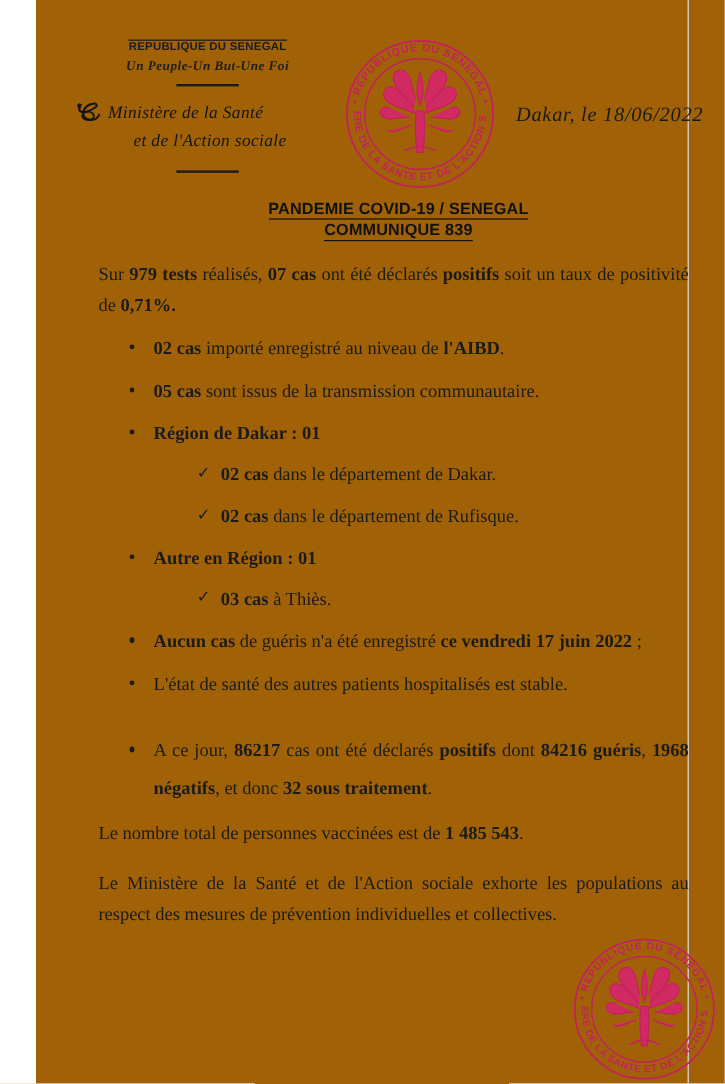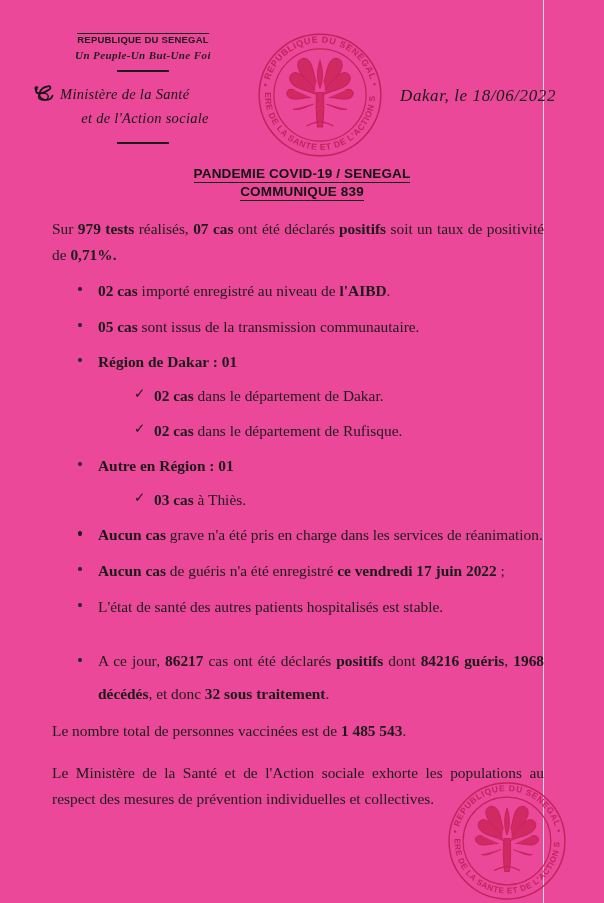--- a/index.html
+++ b/index.html
@@ -12,21 +12,22 @@
     height: 903px;
     position: relative;
     overflow: hidden;
     font-family: "Liberation Serif", serif;
     color: #1b1b1b;
   }
 
   .page {
     position: absolute;
     inset: 0;
-    background: #ec4899;
+    background: #a16207;
+    margin-left: 30px;
   }
 
   
   .scan-seam {
     position: absolute;
     top: 0;
     left: 543px;
     width: 1px;
     height: 903px;
     background: #dedede;
@@ -346,38 +347,35 @@
       <li>
         <span class="bullet-dot"></span><b>Autre en Région : 01</b>
         <ul class="sublist">
           <li>
             <span class="check">✓</span><b>03 cas</b><span> à Thiès.</span>
           </li>
         </ul>
       </li>
 
 
-      <li>
-        <span class="bullet-dot"></span><b>Aucun cas</b><span> grave n'a été pris en charge dans les services de réanimation.</span>
-      </li>
 
       <li>
         <span class="bullet-dot"></span><b>Aucun cas</b><span> de guéris n'a été enregistré </span><b>ce vendredi 17 juin 2022</b><span> ;</span>
       </li>
 
       <li>
         <span class="bullet-dot"></span><span>L'état de santé des autres patients hospitalisés est stable.</span>
       </li>
     </ul>
 
     <div class="spacer-md"></div>
 
     <ul class="final-bullet">
       <li>
-        <span class="bullet-dot"></span><span>A ce jour, </span><b>86217</b><span> cas ont été déclarés </span><b>positifs</b><span> dont </span><b>84216 guéris</b><span>, </span><b>1968</b><span> </span><b>décédés</b><span>, et donc </span><b>32 sous traitement</b><span>.</span>
+        <span class="bullet-dot"></span><span>A ce jour, </span><b>86217</b><span> cas ont été déclarés </span><b>positifs</b><span> dont </span><b>84216 guéris</b><span>, </span><b>1968</b><span> </span><b>négatifs</b><span>, et donc </span><b>32 sous traitement</b><span>.</span>
       </li>
     </ul>
 
     <div class="spacer-sm"></div>
 
     <p class="para nojust"><span>Le nombre total de personnes vaccinées est de </span><b>1 485 543</b><span>.</span></p>
 
     <div class="spacer-md"></div>
 
     <p class="para">Le Ministère de la Santé et de l'Action sociale exhorte les populations au respect des mesures de prévention individuelles et collectives.</p>

